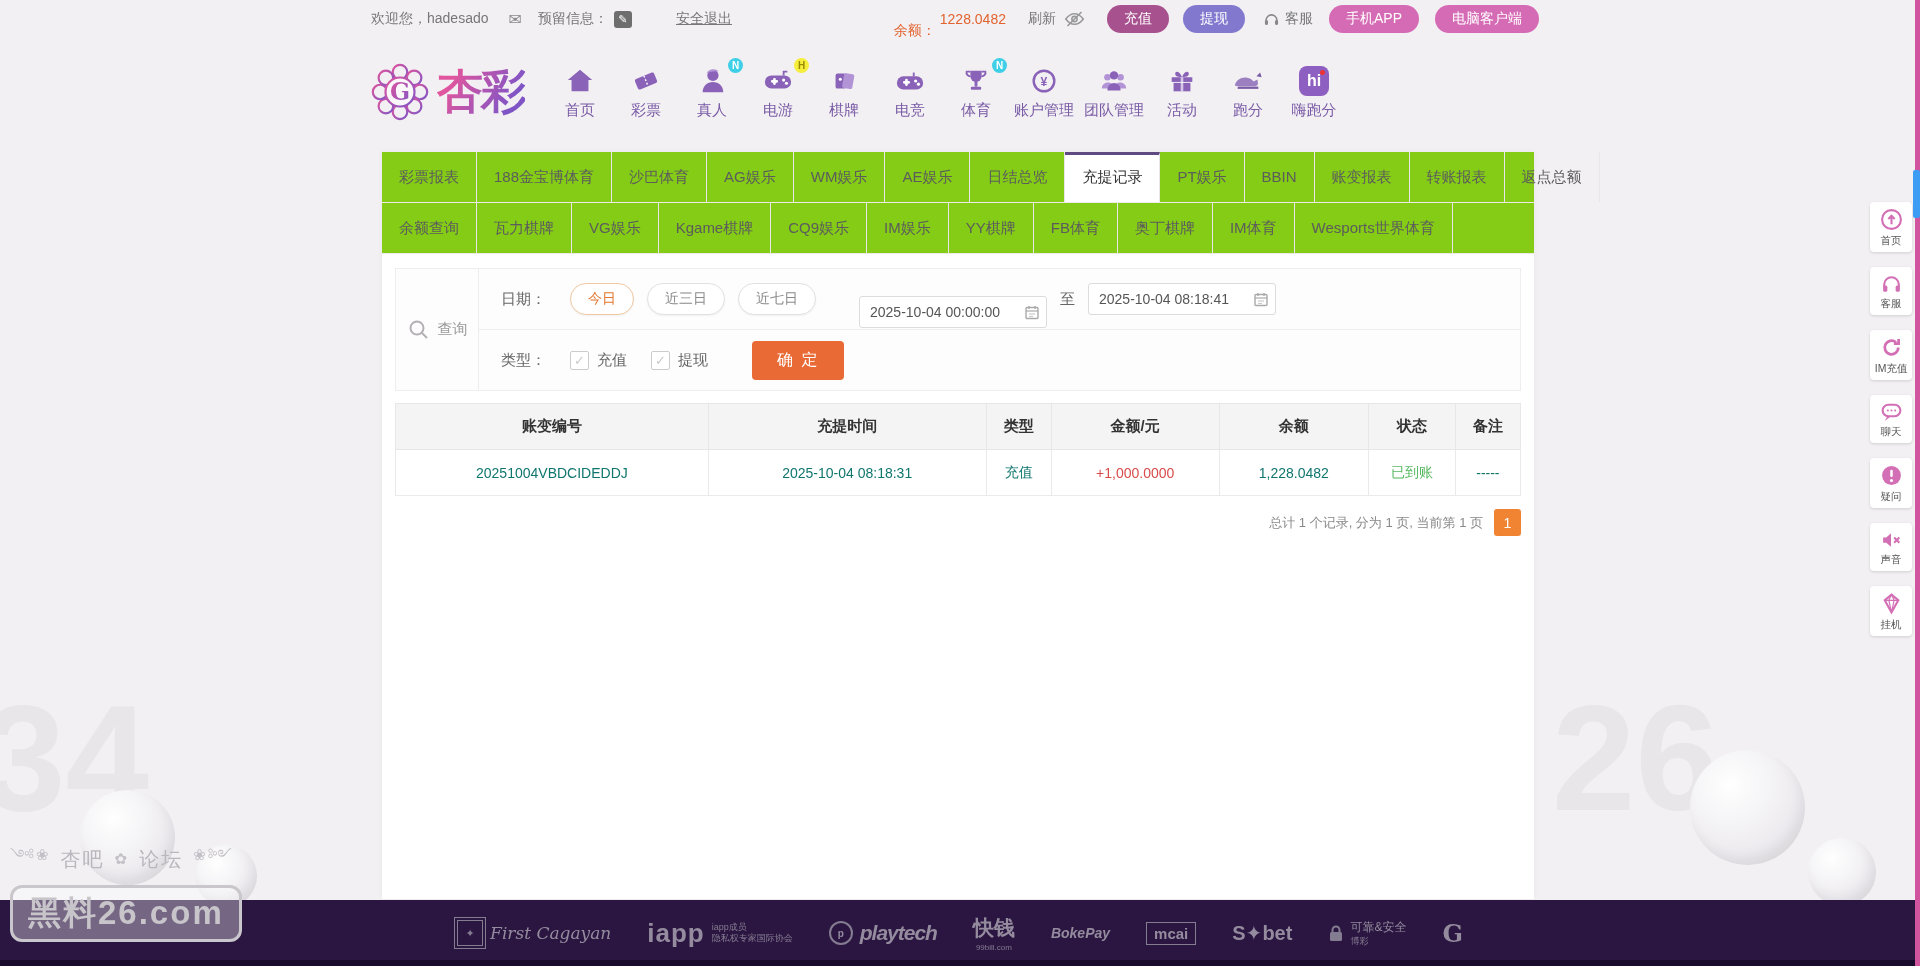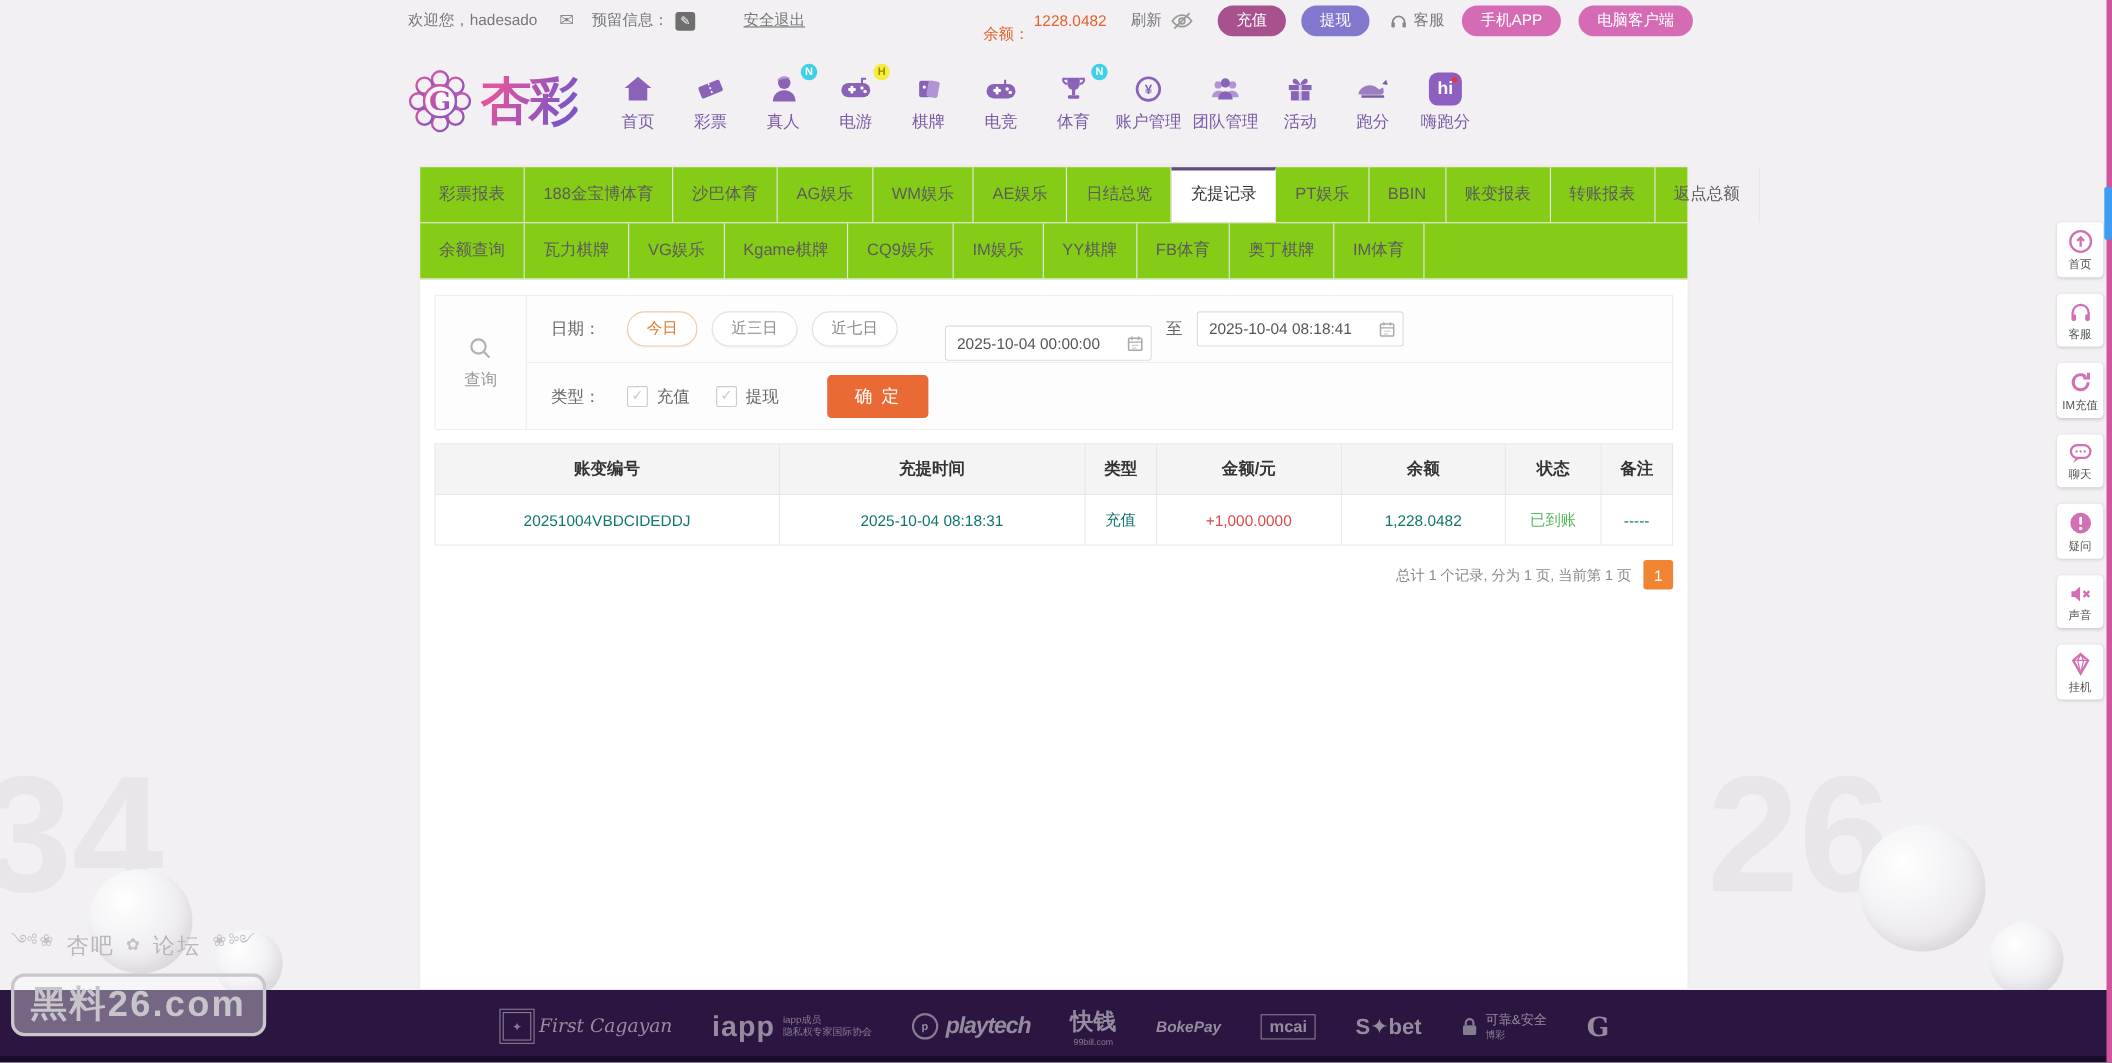--- a/index.html
+++ b/index.html
@@ -54,21 +54,21 @@
 
   
   .panel{position:absolute;left:382px;top:152px;width:1152px;height:747px;background:#fff;
          box-shadow:0 0 5px rgba(0,0,0,.05);z-index:2;}
   .tabrow{display:flex;background:#84cc16;border-bottom:1px solid #eeeaec;}
   .tab{padding:0 17px;height:50px;line-height:50px;font-size:15px;color:#5c5c5c;
        border-right:1px solid #eae5e8;cursor:pointer;white-space:nowrap;}
   .tab.active{background:#fff;border-top:3px solid #5f4b82;height:47px;line-height:44px;color:#333;}
 
   .querybox{margin:14px 13px 12px;border:1px solid #f0edef;display:flex;background:#fefdfe;}
-  .query-left{width:82px;display:flex;flex-direction:column;align-items:center;justify-content:center;
+  .query-left{width:82px;display:flex;flex-direction:row;align-items:center;justify-content:center;
               gap:7px;color:#999;font-size:15px;border-right:1px solid #efecee;}
   .query-right{flex:1;display:flex;flex-direction:column;}
   .qrow{display:flex;align-items:center;height:60px;padding:0 22px;}
   .qrow.first{border-bottom:1px solid #f0edef;}
   .qlabel{font-size:15px;color:#666;margin-right:24px;}
   .quick{border:1px solid #e3e0e0;background:#fff;border-radius:16px;padding:6px 17px;font-size:14px;
          color:#8a8a8a;margin-right:13px;cursor:pointer;box-shadow:0 1px 2px rgba(0,0,0,.05);}
   .quick.active{color:#e2762e;border-color:#f0c9a2;}
   .date-wrap{position:relative;}
   .date-wrap.from{margin-left:30px;margin-top:26px;}
@@ -351,20 +351,21 @@
     <span class="tab">余额查询</span>
     <span class="tab">瓦力棋牌</span>
     <span class="tab">VG娱乐</span>
     <span class="tab">Kgame棋牌</span>
     <span class="tab">CQ9娱乐</span>
     <span class="tab">IM娱乐</span>
     <span class="tab">YY棋牌</span>
     <span class="tab">FB体育</span>
     <span class="tab">奥丁棋牌</span>
     <span class="tab">IM体育</span>
+    <span class="tab">Wesports世界体育</span>
   </div>
 
   <div class="querybox">
     <div class="query-left">
       <svg width="24" height="24" viewBox="0 0 24 24">
           <circle cx="10" cy="10" r="6.5" fill="none" stroke="#b3b0b3" stroke-width="2"></circle>
           <line x1="15" y1="15" x2="20" y2="20" stroke="#b3b0b3" stroke-width="2"></line>
         </svg>
       <span>查询</span>
     </div>

